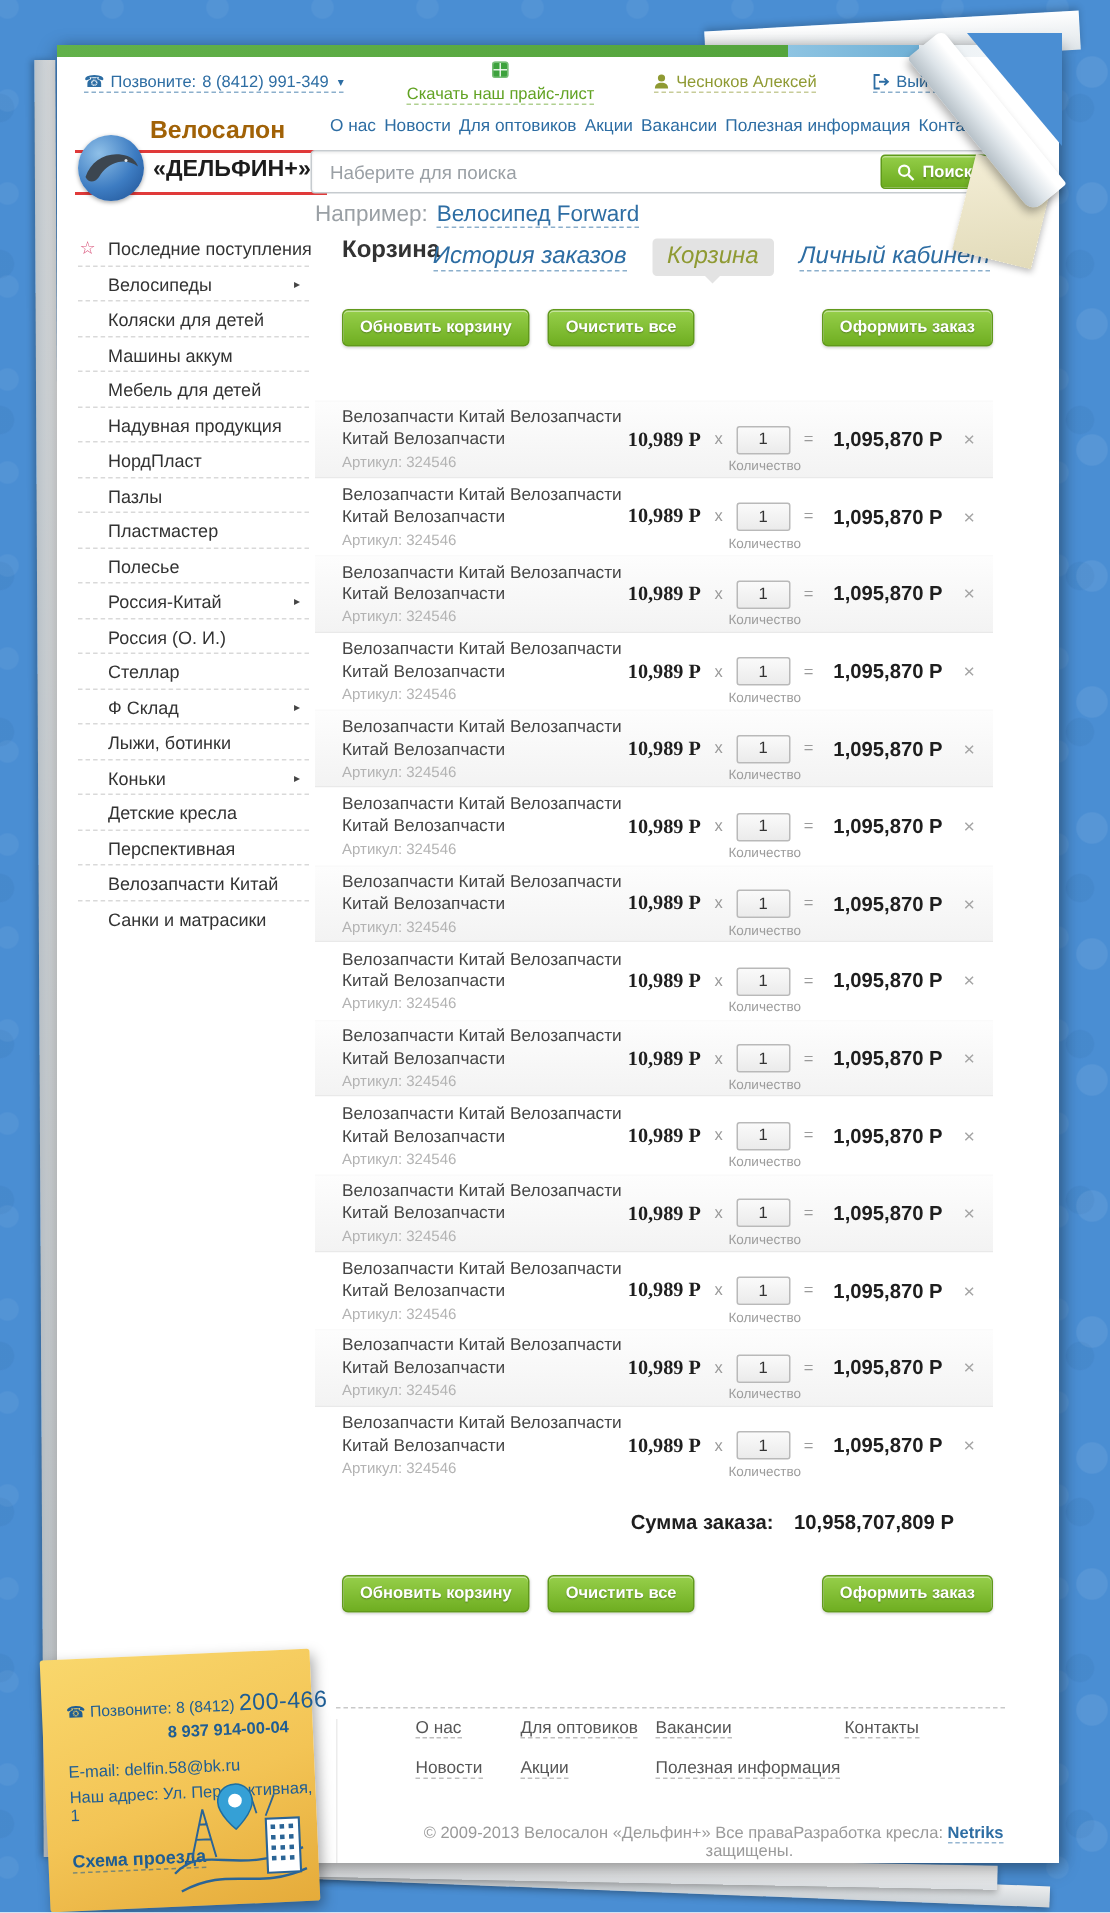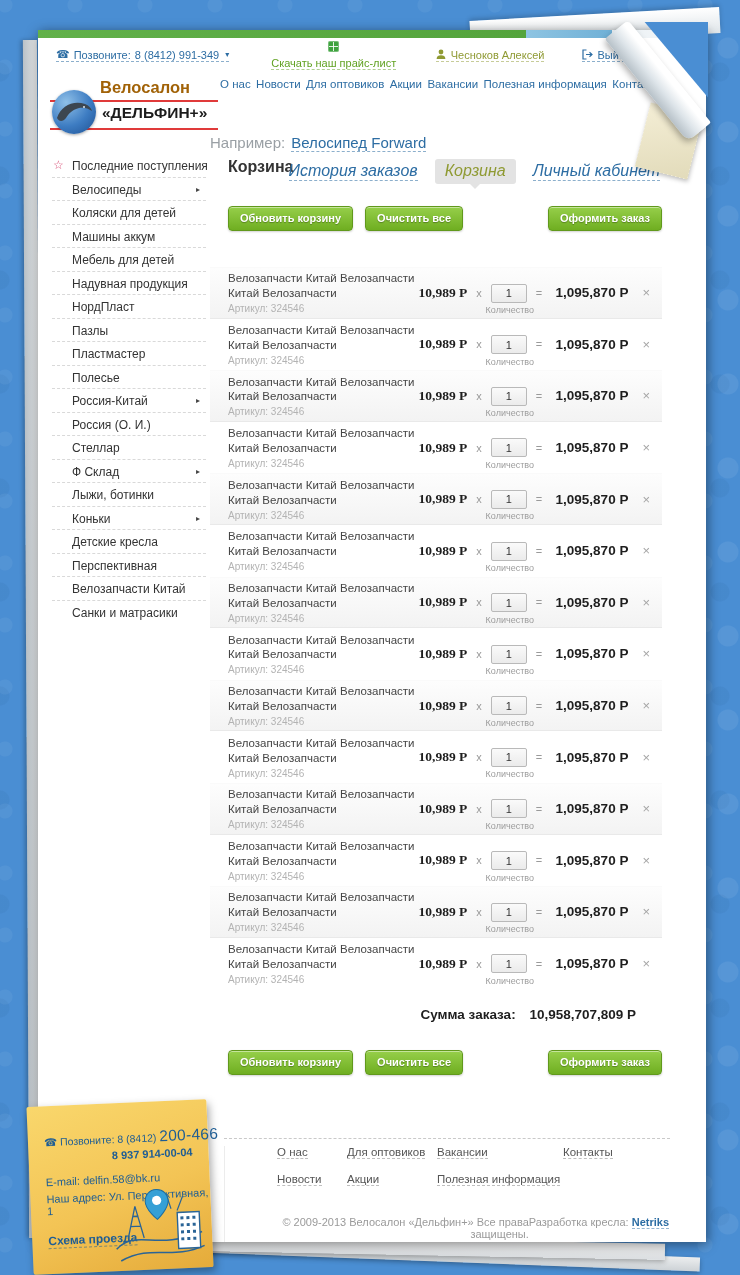--- a/index.html
+++ b/index.html
@@ -231,20 +231,30 @@
 
     <a href="#">О нас</a>
         <a href="#">Новости</a>
         <a href="#">Для оптовиков</a>
         <a href="#">Акции</a>
         <a href="#">Вакансии</a>
         <a href="#">Полезная информация</a>
         <a href="#">Контакты</a>
       </nav>
 
+    <div class="searchbar">
+      <input type="text" placeholder="Наберите для поиска" style="">
+      <span class="search-btn">
+        <svg width="12" height="12" viewBox="0 0 12 12">
+            <circle cx="4.8" cy="4.8" r="3.4" fill="none" stroke="#fff" stroke-width="1.5"></circle>
+            <line x1="7.6" y1="7.6" x2="11" y2="11" stroke="#fff" stroke-width="1.6"></line>
+          </svg>
+        <span>Поиск</span>
+      </span>
+    </div>
     <div class="example">
       <span>Например:</span><a href="#" class="dashed-b">Велосипед Forward</a>
     </div>
 
     <ul class="sidebar">
 
         <li>
           <span class="side-star">☆</span>
           <span>Последние поступления</span>
           

